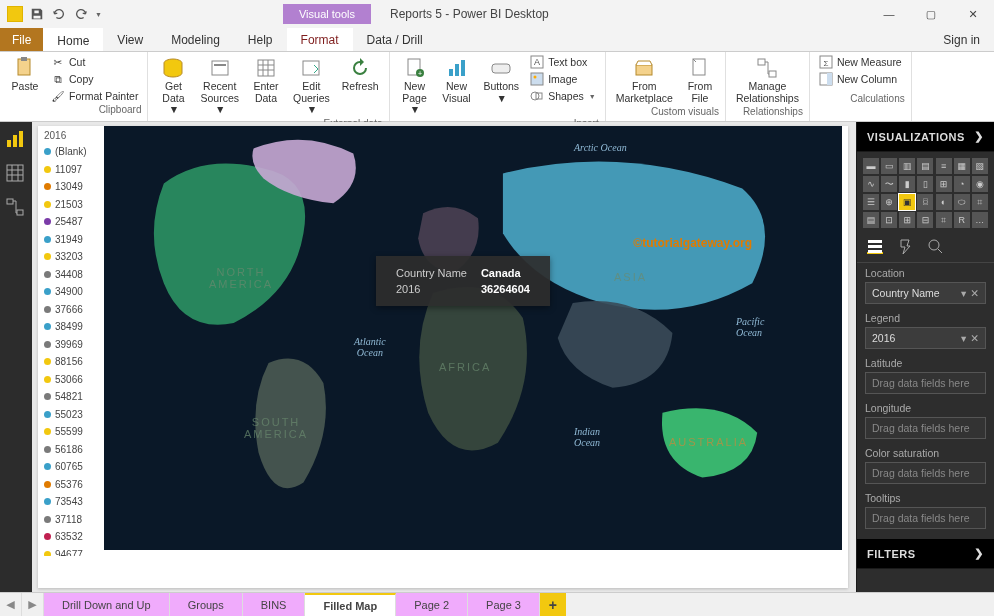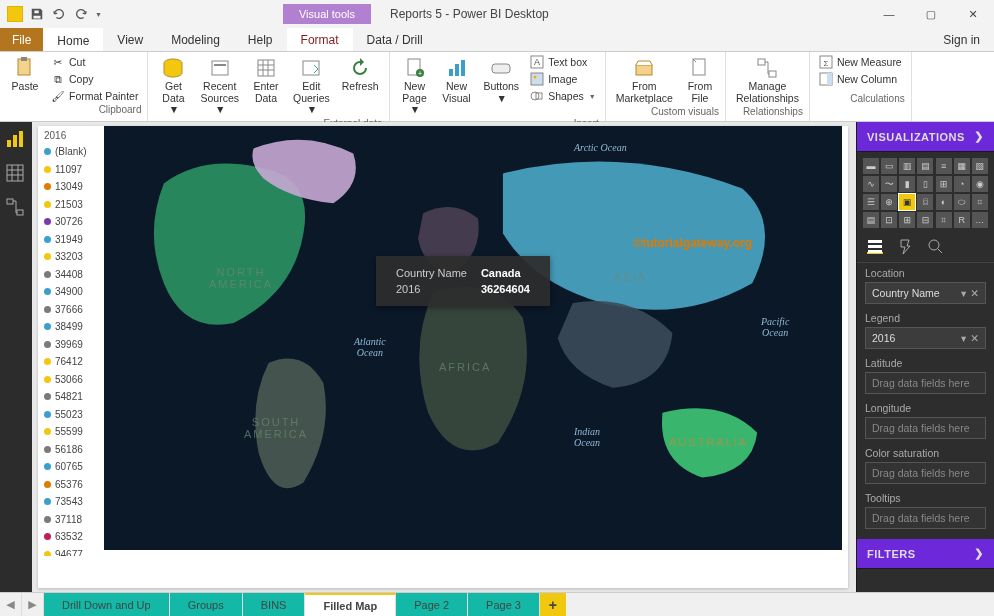--- a/index.html
+++ b/index.html
@@ -58,37 +58,37 @@
 .tooltip-box { position:absolute; top:130px; left:272px; background:rgba(45,45,45,0.93); color:#ddd; padding:8px 12px; font-size:11px; box-shadow:0 2px 6px rgba(0,0,0,0.4); }
 .tooltip-box table td { padding:1px 6px; font-size:11px; color:#ccc; }
 .tooltip-box table td.val { color:#fff; font-weight:600; }
 .ocean-label { position:absolute; color:#8fb8d4; font-style:italic; font-size:10px; font-family:Georgia,serif; }
 .cont-label { position:absolute; color:#6a8a6f; font-size:11px; letter-spacing:2px; opacity:0.7; }
 .watermark { position:absolute; top:110px; right:90px; color:#e07b00; font-size:12px; font-weight:600; }
 .attrib { position:absolute; bottom:2px; right:6px; font-size:8px; color:#888; }
 
 
 .right-panes { width:138px; display:flex; flex-direction:column; background:#2d2d2d; border-left:1px solid #1a1a1a; }
-.pane-header { background:#6d28d9; color:#ddd; font-size:11px; font-weight:600; padding:8px 10px; display:flex; justify-content:space-between; align-items:center; border-bottom:1px solid #1a1a1a; letter-spacing:0.5px; }
+.pane-header { background:#000000; color:#ddd; font-size:11px; font-weight:600; padding:8px 10px; display:flex; justify-content:space-between; align-items:center; border-bottom:1px solid #1a1a1a; letter-spacing:0.5px; }
 .viz-grid { display:grid; grid-template-columns:repeat(7, 1fr); gap:2px; padding:6px; background:#2d2d2d; }
 .viz-ic { width:16px; height:16px; background:#555; color:#ccc; display:flex; align-items:center; justify-content:center; font-size:9px; cursor:pointer; }
 .viz-ic.sel { background:#f2c80f; color:#333; outline:1px solid #fff; }
 .tool-row { display:flex; gap:14px; padding:4px 10px 8px; color:#aaa; border-bottom:1px solid #444; }
 .tool-row .tic { width:16px; height:16px; cursor:pointer; }
 .tool-row .tic.active { color:#fff; border-bottom:2px solid #f2c80f; padding-bottom:2px; }
 .field-section { padding:4px 8px 2px; }
 .field-section .flabel { color:#aaa; font-size:10.5px; margin-bottom:3px; }
 .field-well { background:#3c3c3c; color:#ddd; font-size:10.5px; padding:4px 6px; display:flex; justify-content:space-between; align-items:center; border:1px solid #555; margin-bottom:2px; }
 .field-well.empty { color:#888; background:#333; }
 .field-well .wx { color:#aaa; display:flex; gap:4px; align-items:center; }
 
 
 .page-tabs { height:24px; background:#f0f0f0; border-top:1px solid #ccc; display:flex; align-items:stretch; }
 .page-tabs .nav { width:22px; display:flex; align-items:center; justify-content:center; color:#888; border-right:1px solid #ddd; cursor:pointer; }
-.page-tabs .ptab { padding:0 18px; display:flex; align-items:center; font-size:11px; color:#444; border-right:1px solid #ddd; background:#14b8a6; cursor:pointer; }
+.page-tabs .ptab { padding:0 18px; display:flex; align-items:center; font-size:11px; color:#444; border-right:1px solid #ddd; background:#f0abfc; cursor:pointer; }
 .page-tabs .ptab.active { background:#fff; border-top:2px solid #f2c80f; font-weight:600; }
 .page-tabs .add { width:26px; background:#f2c80f; display:flex; align-items:center; justify-content:center; color:#444; font-size:14px; font-weight:700; cursor:pointer; }
 </style>
 </head>
 <body>
 
 <div class="titlebar">
   <div class="qat">
     <div class="qat-icon">
         <div class="pbi-logo"></div>
@@ -402,21 +402,21 @@
               <div class="leg-item">
                 <span class="dot" style="background:#e07b00"></span>
                 <span>13049</span>
               </div>
               <div class="leg-item">
                 <span class="dot" style="background:#f2c80f"></span>
                 <span>21503</span>
               </div>
               <div class="leg-item">
                 <span class="dot" style="background:#7b3ca8"></span>
-                <span>30726</span>
+                <span>25487</span>
               </div>
               <div class="leg-item">
                 <span class="dot" style="background:#3aa0c9"></span>
                 <span>31949</span>
               </div>
               <div class="leg-item">
                 <span class="dot" style="background:#f2c80f"></span>
                 <span>33203</span>
               </div>
               <div class="leg-item">
@@ -434,21 +434,21 @@
               <div class="leg-item">
                 <span class="dot" style="background:#3aa0c9"></span>
                 <span>38499</span>
               </div>
               <div class="leg-item">
                 <span class="dot" style="background:#7a7a7a"></span>
                 <span>39969</span>
               </div>
               <div class="leg-item">
                 <span class="dot" style="background:#f2c80f"></span>
-                <span>76412</span>
+                <span>88156</span>
               </div>
               <div class="leg-item">
                 <span class="dot" style="background:#f2c80f"></span>
                 <span>53066</span>
               </div>
               <div class="leg-item">
                 <span class="dot" style="background:#7a7a7a"></span>
                 <span>54821</span>
               </div>
               <div class="leg-item">
@@ -500,21 +500,21 @@
             <path d="M320 90 Q350 75 375 95 Q380 130 350 150 Q320 145 315 115Z" fill="#4a4052" opacity="0.9"></path>
             <path d="M400 50 Q520 20 640 65 Q680 100 650 160 Q580 200 500 180 Q430 160 400 110Z" fill="#4fb0cf" opacity="0.85"></path>
             <path d="M470 180 Q530 170 570 210 Q565 260 510 265 Q465 250 455 215Z" fill="#3a4a58" opacity="0.9"></path>
             <path d="M560 290 Q620 275 655 310 Q650 350 600 355 Q555 340 560 290Z" fill="#3ec776" opacity="0.9"></path>
           </svg>
           <div class="ocean-label" style="top:16px; left:470px;">Arctic Ocean</div>
           <div class="ocean-label" style="top:210px; left:250px; white-space:pre; text-align:center;">Atlantic
 Ocean</div>
           <div class="ocean-label" style="top:300px; left:470px; white-space:pre; text-align:center;">Indian
 Ocean</div>
-          <div class="ocean-label" style="top:190px; left:657px; white-space:pre; text-align:center;">Pacific
+          <div class="ocean-label" style="top:190px; left:632px; white-space:pre; text-align:left;">Pacific
 Ocean</div>
           <div class="cont-label" style="top:140px; left:105px; white-space:pre; text-align:center;">NORTH
 AMERICA</div>
           <div class="cont-label" style="top:290px; left:140px; white-space:pre; text-align:center;">SOUTH
 AMERICA</div>
           <div class="cont-label" style="top:235px; left:335px;">AFRICA</div>
           <div class="cont-label" style="top:145px; left:510px;">ASIA</div>
           <div class="cont-label" style="top:310px; left:565px; color:#c98a3a;">AUSTRALIA</div>
           <div class="watermark">©tutorialgateway.org</div>
           <div class="tooltip-box">

